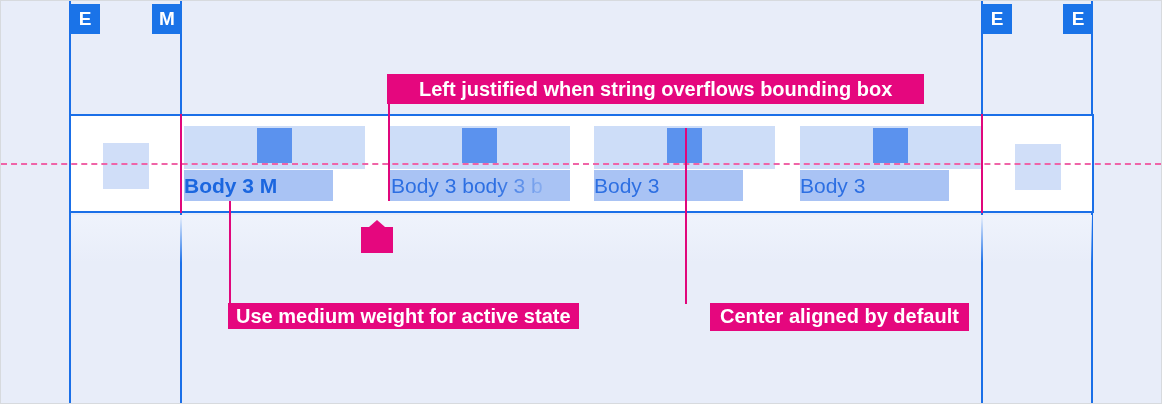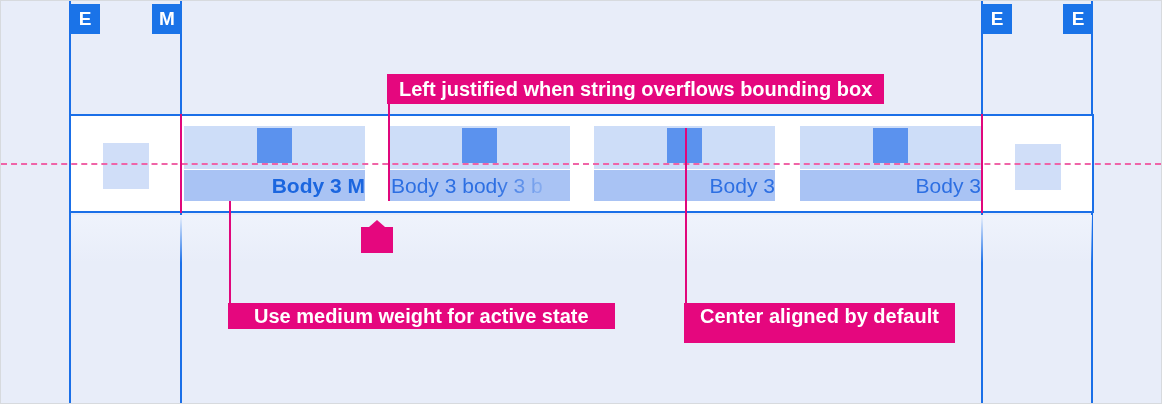--- a/index.html
+++ b/index.html
@@ -33,22 +33,22 @@
   .end-square{position:absolute;width:46px;height:46px;background:#d0def8;}
   .end-square.left{left:102px;top:142px;}
   .end-square.right{left:1014px;top:143px;}
 
   
   .tab{position:absolute;top:0;width:181px;height:404px;pointer-events:none;}
   .tab.t1{left:183px;} .tab.t2{left:388px;} .tab.t3{left:593px;} .tab.t4{left:799px;}
   .tab .hit{position:absolute;left:0;top:125px;width:181px;height:43px;background:#cdddf8;}
   .tab .glyph{position:absolute;left:73px;top:127px;width:35px;height:35px;background:#5b92ee;}
   .tab .lbl{
-    position:absolute;left:0;top:169px;width:181px;height:31px;background:#a9c3f4;
-    font-size:21px;line-height:31px;color:#2d6fe2;text-align:right;white-space:nowrap;
+    position:absolute;left:0;top:169px;width:149px;height:31px;background:#a9c3f4;
+    font-size:21px;line-height:31px;color:#2d6fe2;text-align:left;white-space:nowrap;
     overflow:hidden;
   }
   .tab.t1 .lbl{font-weight:bold;color:#1b66df;}
   .tab.t2 .lbl{text-align:left;padding-left:2px;width:179px;}
   .fade{
     position:absolute;right:0;top:169px;width:74px;height:31px;
     background:linear-gradient(to right,rgba(169,195,244,0),#a9c3f4 85%);
   }
 
   
@@ -62,24 +62,24 @@
   .leader{position:absolute;width:2px;background:#e0077c;}
   .leader.l-overflow{left:387px;top:103px;height:97px;}
   .leader.l-active{left:228px;top:200px;height:103px;}
   .leader.l-center{left:684px;top:127px;height:176px;}
 
   
   .callout{
     position:absolute;background:#e5077e;color:#ffffff;font-weight:bold;
     font-size:20px;white-space:nowrap;
   }
-  .callout.c-overflow{left:386px;top:73px;height:30px;line-height:30px;padding:0 12px;}
+  .callout.c-overflow{left:386px;top:73px;height:30px;line-height:30px;padding:0 32px;}
   .callout.c-gradient{left:360px;top:226px;height:26px;line-height:26px;padding:0 16px;}
-  .callout.c-active{left:227px;top:302px;height:26px;line-height:26px;padding:0 26px;}
-  .callout.c-center{left:683px;top:302px;height:40px;line-height:26px;padding:0 16px;}
+  .callout.c-active{left:227px;top:302px;height:26px;line-height:26px;padding:0 8px;}
+  .callout.c-center{left:709px;top:302px;height:28px;line-height:26px;padding:0 10px;}
   .callout .tail{
     position:absolute;top:-7px;right:8px;width:0;height:0;
     border-left:8px solid transparent;border-right:8px solid transparent;
     border-bottom:7px solid #e5077e;
   }
 </style>
 </head>
 <body>
 
 <div class="stage">

